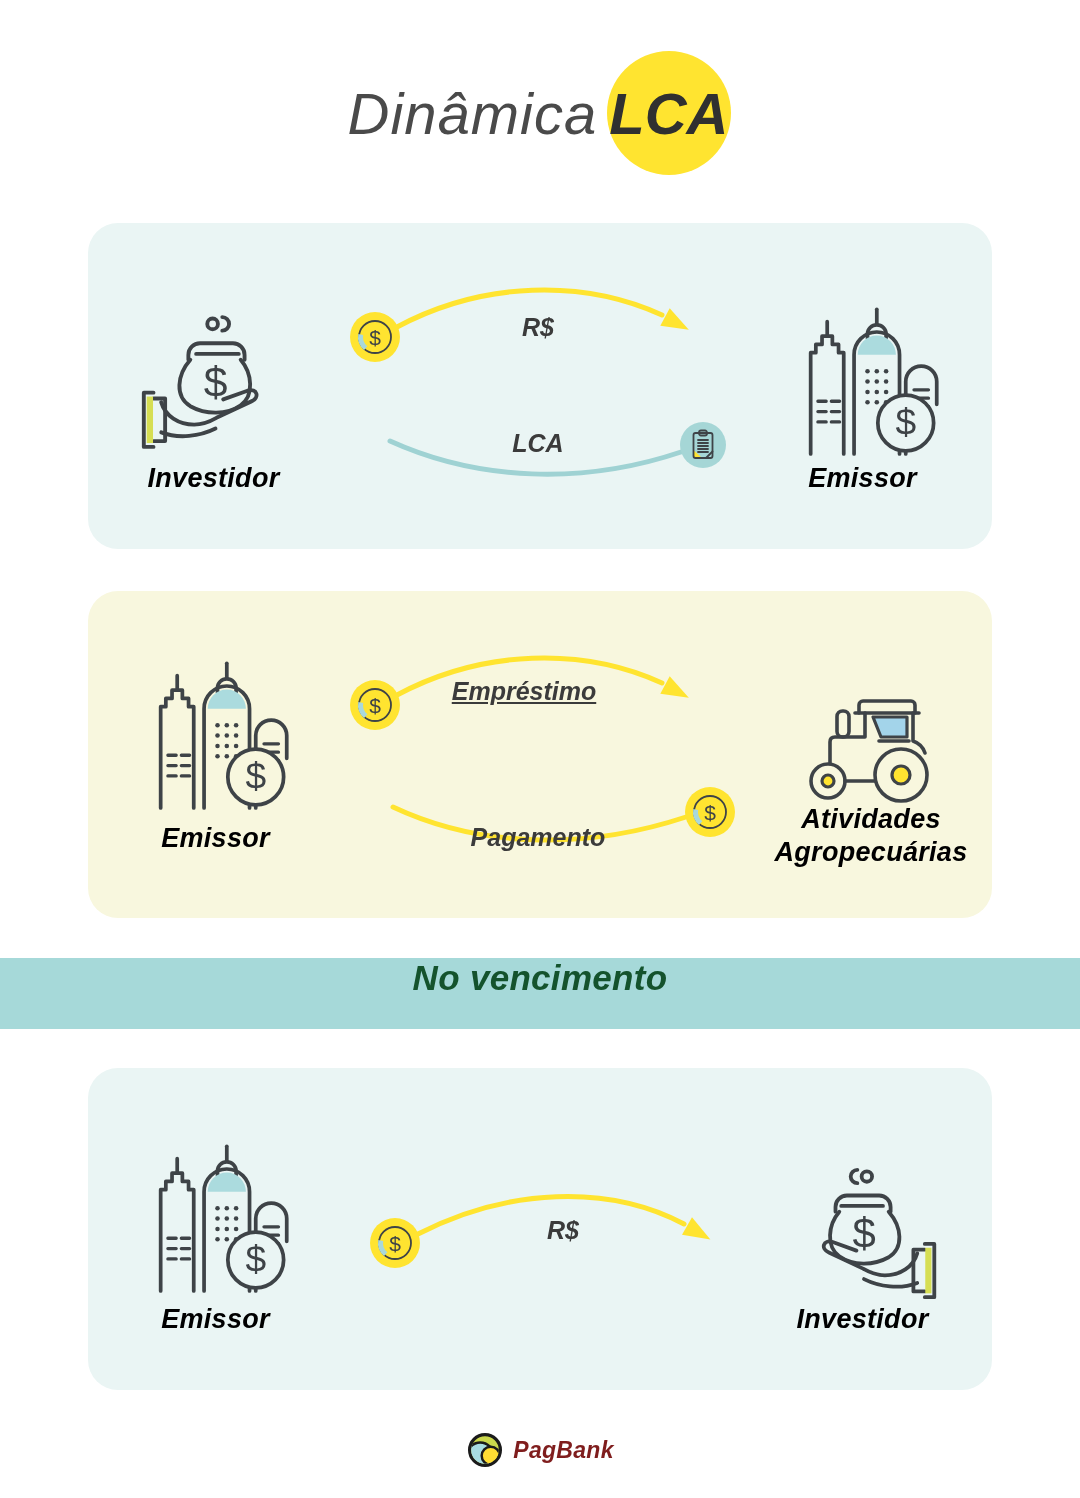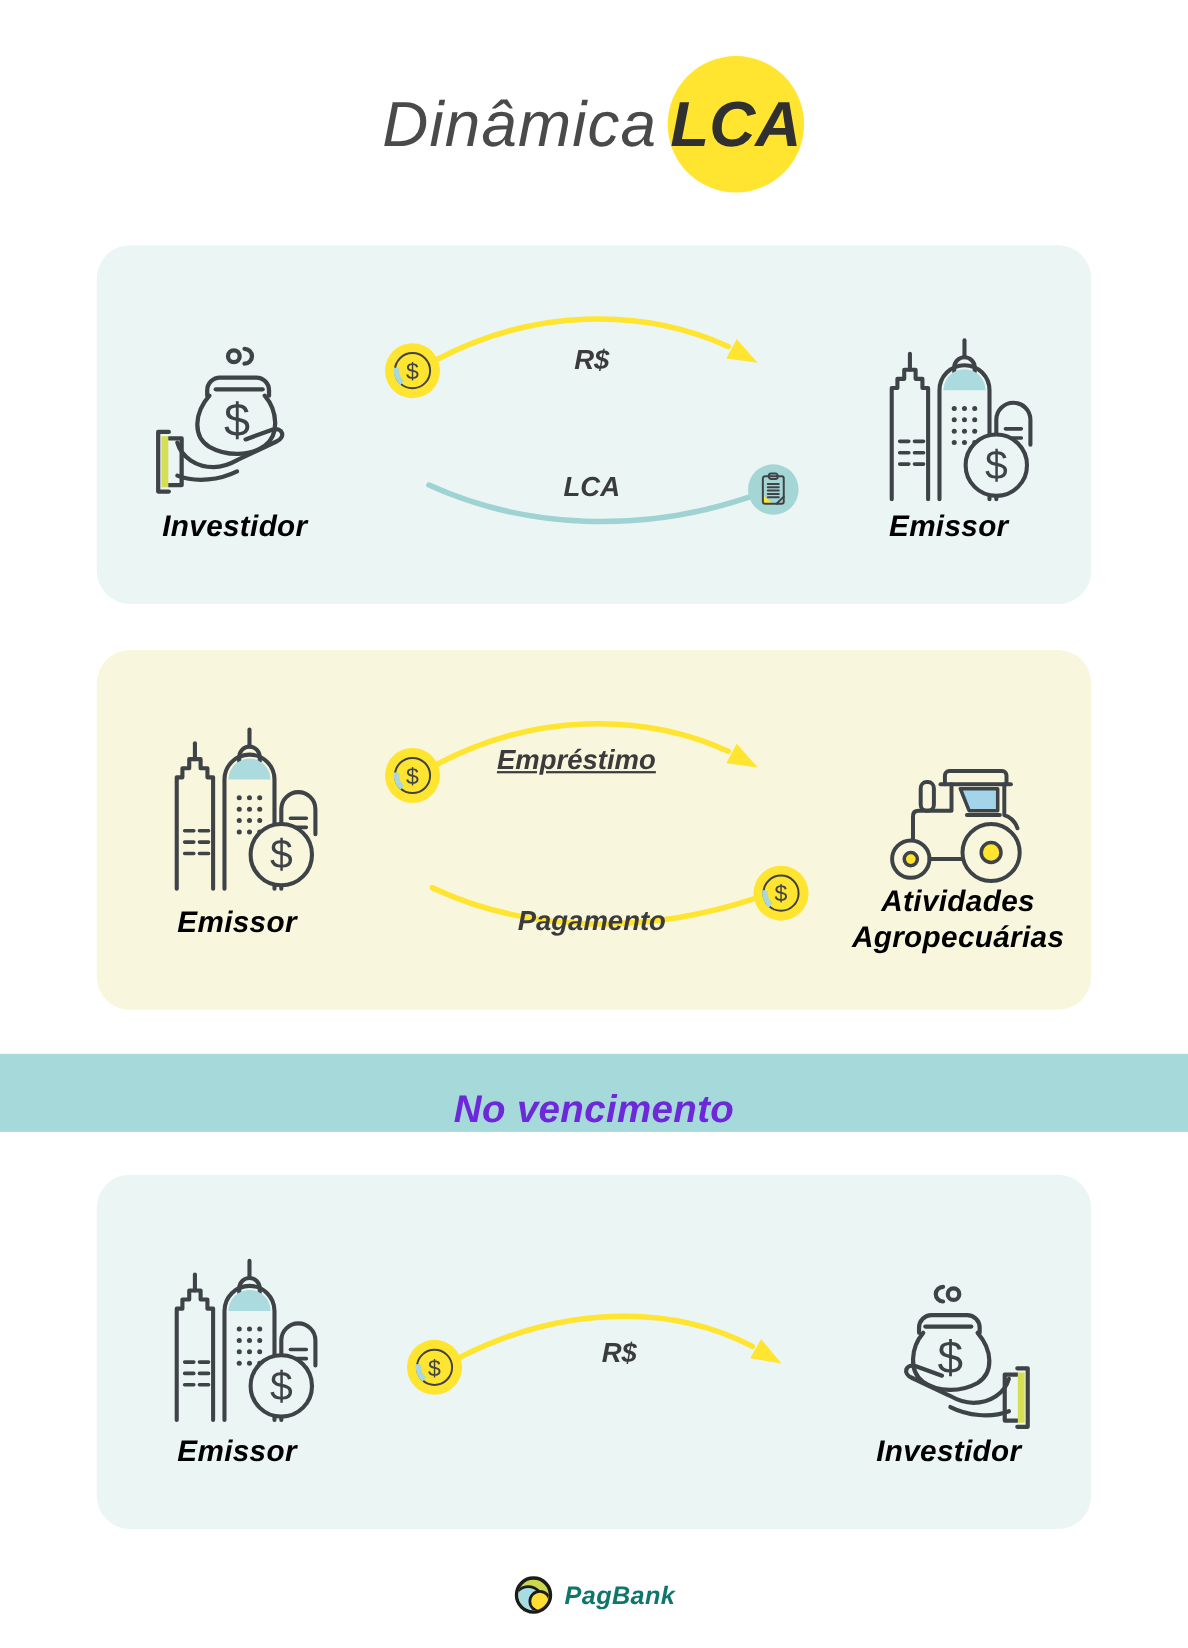--- a/index.html
+++ b/index.html
@@ -27,27 +27,27 @@
   .flows{position:absolute;left:0;top:0;}
   .icon{position:absolute;}
   .entity-label{position:absolute;font-style:italic;font-weight:bold;font-size:27px;
                 color:#000000;text-align:center;letter-spacing:.3px;}
   .flow-label{position:absolute;font-style:italic;font-weight:bold;font-size:25px;
               color:#3B3B3B;text-align:center;}
   .two-line{line-height:33px;}
 
   
   .banner{position:absolute;top:958px;left:0;width:1080px;height:71px;background:#A6D9D9;
-          display:flex;align-items:flex-end;justify-content:center;
-          font-size:35px;font-weight:bold;font-style:italic;color:#6d28d9;letter-spacing:.3px;}
+          display:flex;align-items:flex-start;justify-content:center;
+          font-size:35px;font-weight:bold;font-style:italic;color:#14532d;letter-spacing:.3px;}
 
   
   .footer{position:absolute;top:1431px;left:0;width:100%;display:flex;
           justify-content:center;align-items:center;gap:9px;}
-  .brand-text{font-size:23px;font-weight:bold;font-style:italic;color:#0f766e;letter-spacing:.3px;}
+  .brand-text{font-size:23px;font-weight:bold;font-style:italic;color:#7f1d1d;letter-spacing:.3px;}
 
   .stroke{stroke:#3E4347;fill:none;stroke-linecap:round;stroke-linejoin:round;}
   .coin-face-cool{fill:#EAF5F4;}
   .coin-face-warm{fill:#F8F7DE;}
 </style>
 </head>
 <body>
 
 <div class="canvas">
 

